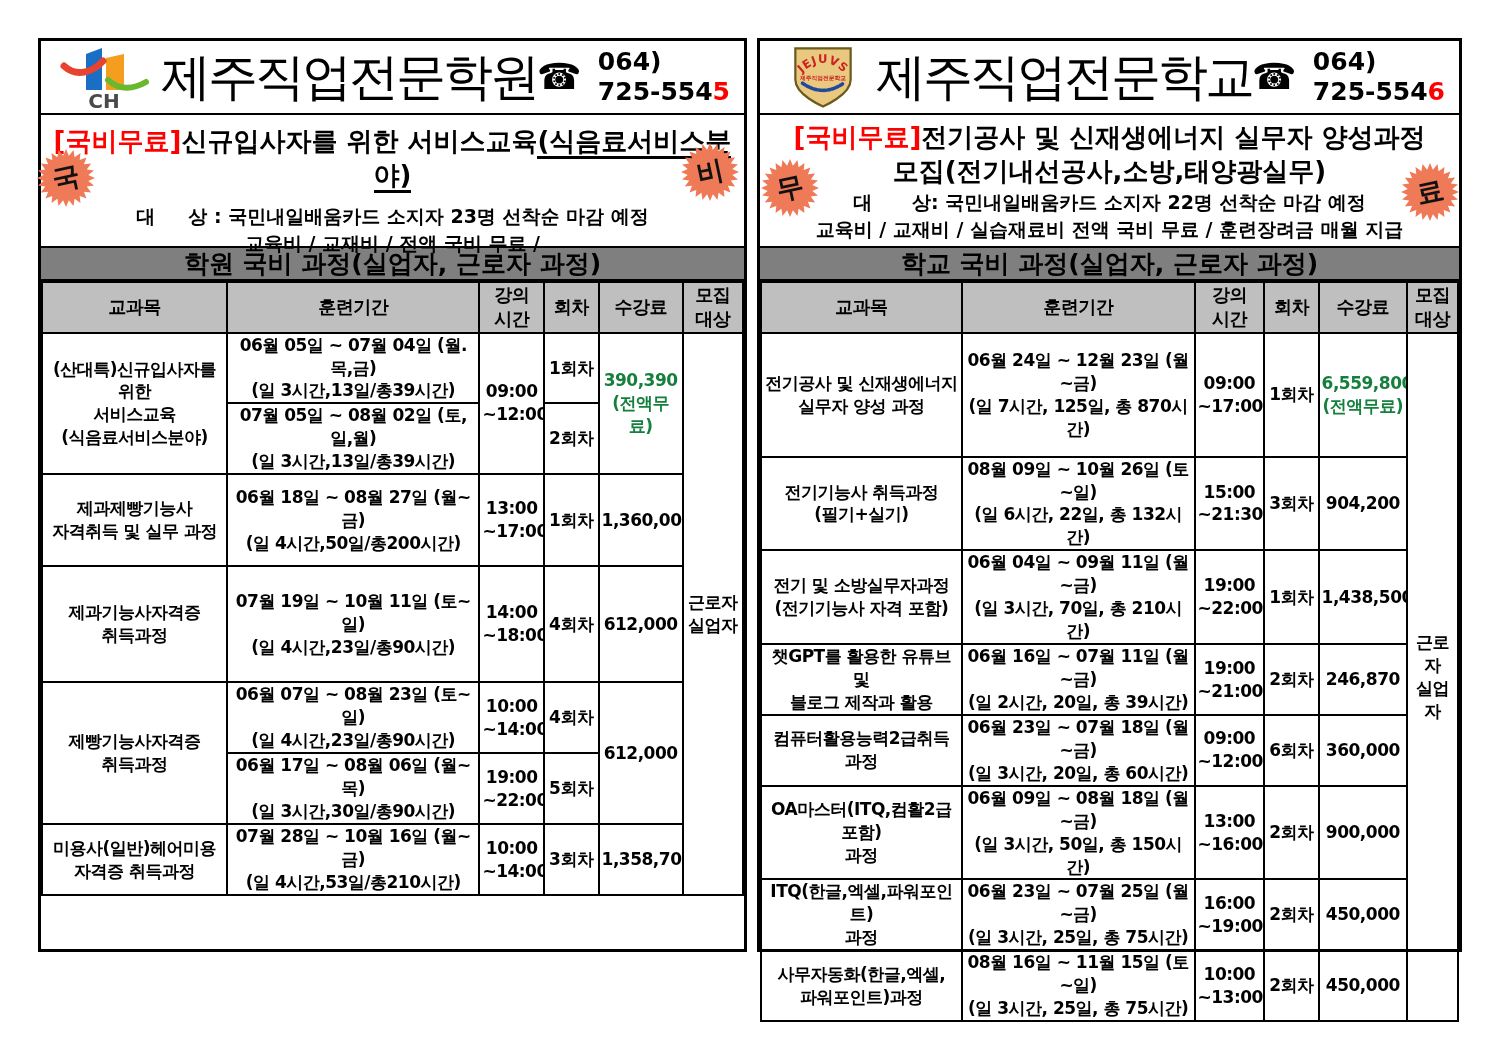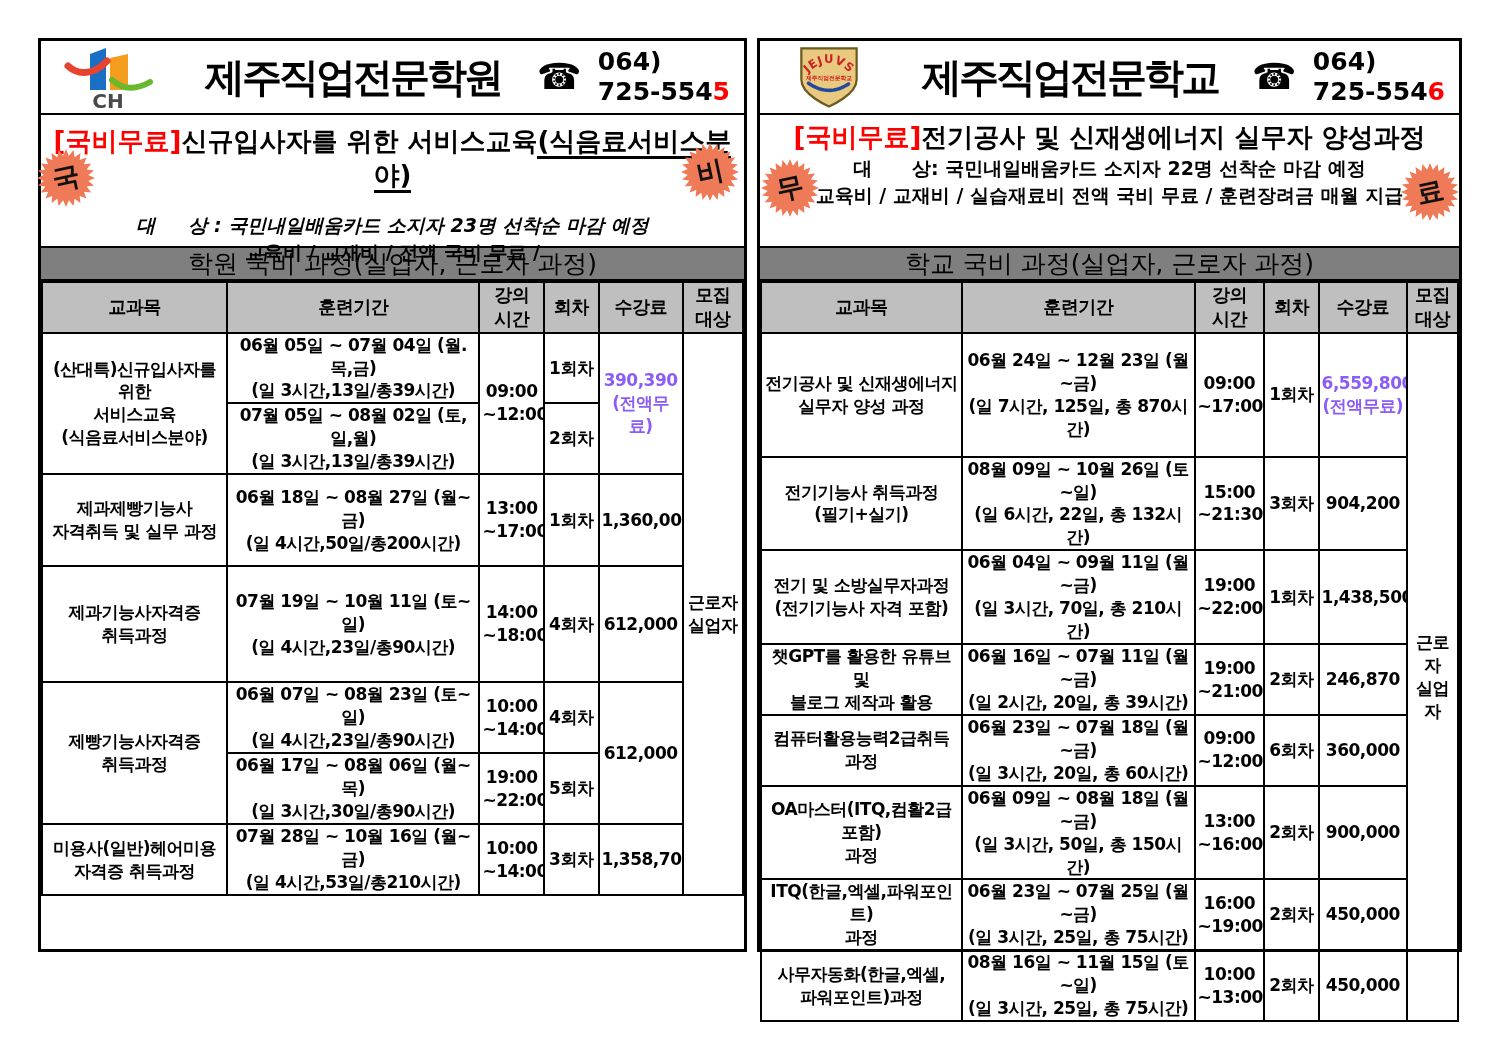--- a/index.html
+++ b/index.html
@@ -2,43 +2,43 @@
 <html><head>
 <meta charset="utf-8">
 <style>
   html,body{margin:0;padding:0;background:#fff;}
   body{width:1500px;height:1061px;position:relative;overflow:hidden;
        font-family:"DejaVu Sans","Liberation Sans",sans-serif;color:#000;}
   .panel{position:absolute;top:38px;height:914px;border:3px solid #000;box-sizing:border-box;background:#fff;}
   
   .hdr{height:74px;border-bottom:2px solid #000;display:flex;align-items:center;box-sizing:border-box;padding:0 10px;}
   .logo-box{width:118px;display:flex;justify-content:center;align-items:center;}
-  .big-title{flex:1;text-align:center;font-size:40px;font-weight:bold;letter-spacing:-3px;white-space:nowrap;}
+  .big-title{flex:1;text-align:center;font-size:50px;font-weight:normal;letter-spacing:-3px;white-space:nowrap;}
   .phone{display:flex;align-items:center;gap:8px;padding-right:4px;}
   .phone-glyph{font-size:36px;line-height:1;}
   .pnum{font-size:25px;font-weight:bold;line-height:1.2;white-space:nowrap;margin-left:8px;}
   
   .sub{height:35px;border-bottom:3px solid #000;box-sizing:border-box;display:flex;align-items:center;justify-content:center;
        font-size:23px;font-weight:bold;white-space:nowrap;}
   
   .promo{height:133px;border-bottom:2px solid #000;box-sizing:border-box;text-align:center;padding-top:10px;}
   .promo-big{font-size:26px;font-weight:bold;line-height:1.3;white-space:pre-wrap;}
   .promo-sm{font-size:19px;font-weight:bold;line-height:1.45;white-space:pre-wrap;}
   .uline{border-bottom:3px solid #000;}
   .red{color:#ff0000;}
   
   .bar{height:33px;background:#7f7f7f;border-bottom:2px solid #000;box-sizing:border-box;display:flex;align-items:center;justify-content:center;
-       font-size:25px;font-weight:normal;}
+       font-size:25px;font-weight:bold;}
   
   table.crs{width:100%;border-collapse:collapse;table-layout:fixed;}
   table.crs td{border:2px solid #000;text-align:center;vertical-align:middle;
        font-size:17px;font-weight:bold;letter-spacing:-0.5px;line-height:1.35;padding:0 2px;box-sizing:border-box;overflow:hidden;}
   tr.chead td{background:#bfbfbf;font-size:18px;}
   td.fee{text-align:right;padding-right:5px;}
-  td.fee-red{color:#8b5cf6;text-align:center;}
+  td.fee-red{color:#15803d;text-align:center;}
   
   .starburst{position:absolute;width:58px;height:58px;z-index:5;}
   .starburst svg{position:absolute;left:0;top:0;}
   .bchar{position:absolute;left:0;top:0;width:58px;height:58px;display:flex;align-items:center;justify-content:center;
          font-size:27px;font-weight:bold;color:#111;transform:rotate(-12deg);}
 </style>
 </head>
 <body>
 
 <div class="panel" style="left:38px;width:709px;">
@@ -58,21 +58,21 @@
       <span class="pnum">
         <div>064)</div>
         <div><span>725-554</span><span class="red">5</span></div>
       </span>
     </div>
   </div>
 
 
   <div class="promo">
     <div class="promo-big"><span class="red">[국비무료]</span><span>신규입사자를 위한 서비스교육</span><span class="uline">(식음료서비스분야)</span></div>
-    <div class="promo-sm" style="margin-top:19px;font-style:italic;">대     상 : 국민내일배움카드 소지자 23명 선착순 마감 예정</div>
+    <div class="promo-sm" style="margin-top:10px;">대     상 : 국민내일배움카드 소지자 23명 선착순 마감 예정</div>
     <div class="promo-sm">교육비 / 교재비 / 전액 국비 무료 /</div>
   </div>
 
   <div class="bar">학원 국비 과정(실업자, 근로자 과정)</div>
 
   <table class="crs">
     <colgroup>
         <col style="width:26.4%">
         <col style="width:36%">
         <col style="width:9.2%">
@@ -225,20 +225,21 @@
       <span class="pnum">
         <div>064)</div>
         <div><span>725-554</span><span class="red">6</span></div>
       </span>
     </div>
   </div>
 
 
   <div class="promo" style="padding-top:6px;">
     <div class="promo-big"><span class="red">[국비무료]</span><span>전기공사 및 신재생에너지 실무자 양성과정</span></div>
+    <div class="promo-big">모집(전기내선공사,소방,태양광실무)</div>
     <div class="promo-sm">대      상: 국민내일배움카드 소지자 22명 선착순 마감 예정</div>
     <div class="promo-sm">교육비 / 교재비 / 실습재료비 전액 국비 무료 / 훈련장려금 매월 지급</div>
   </div>
 
   <div class="bar">학교 국비 과정(실업자, 근로자 과정)</div>
 
   <table class="crs">
     <colgroup>
         <col style="width:28.8%">
         <col style="width:33.4%">

